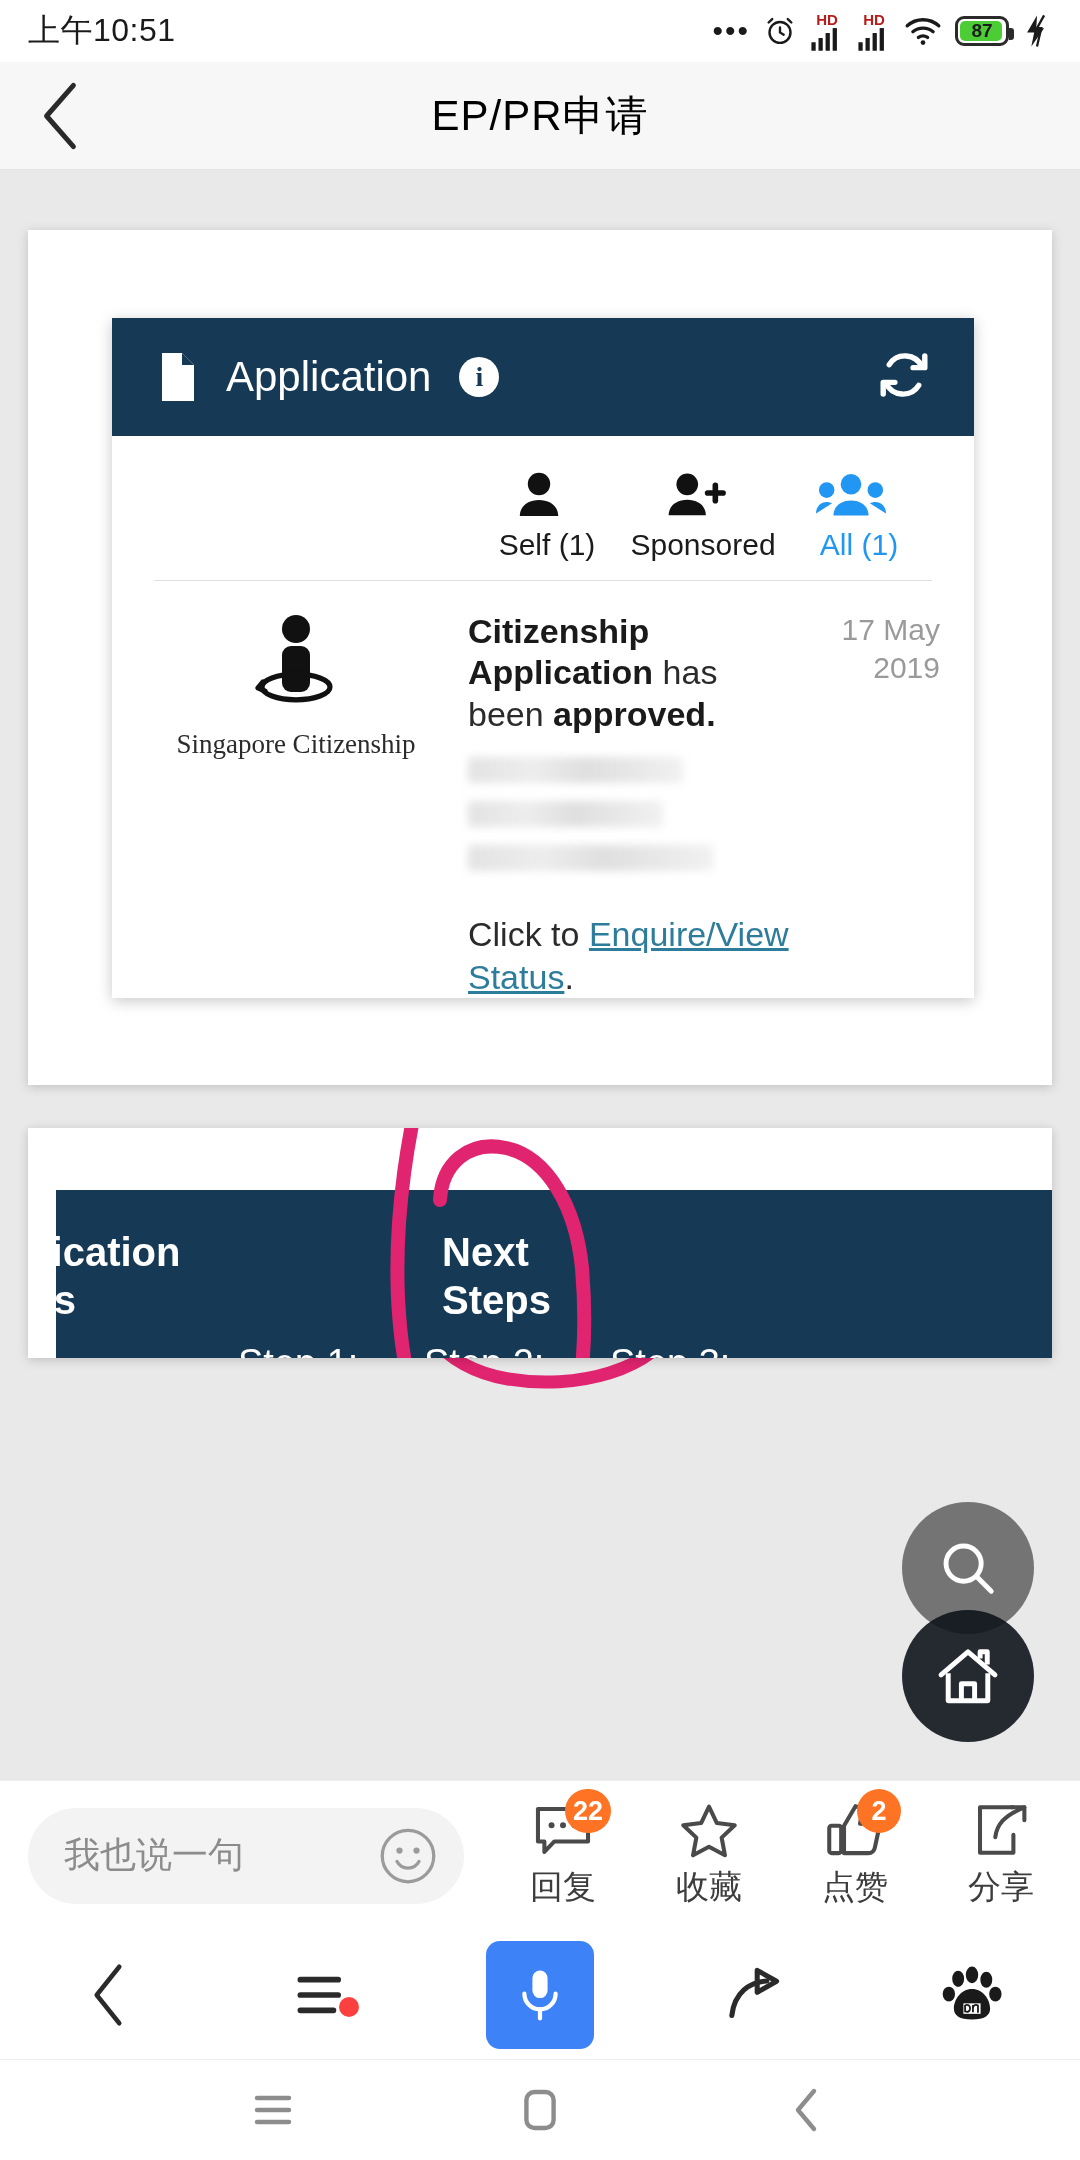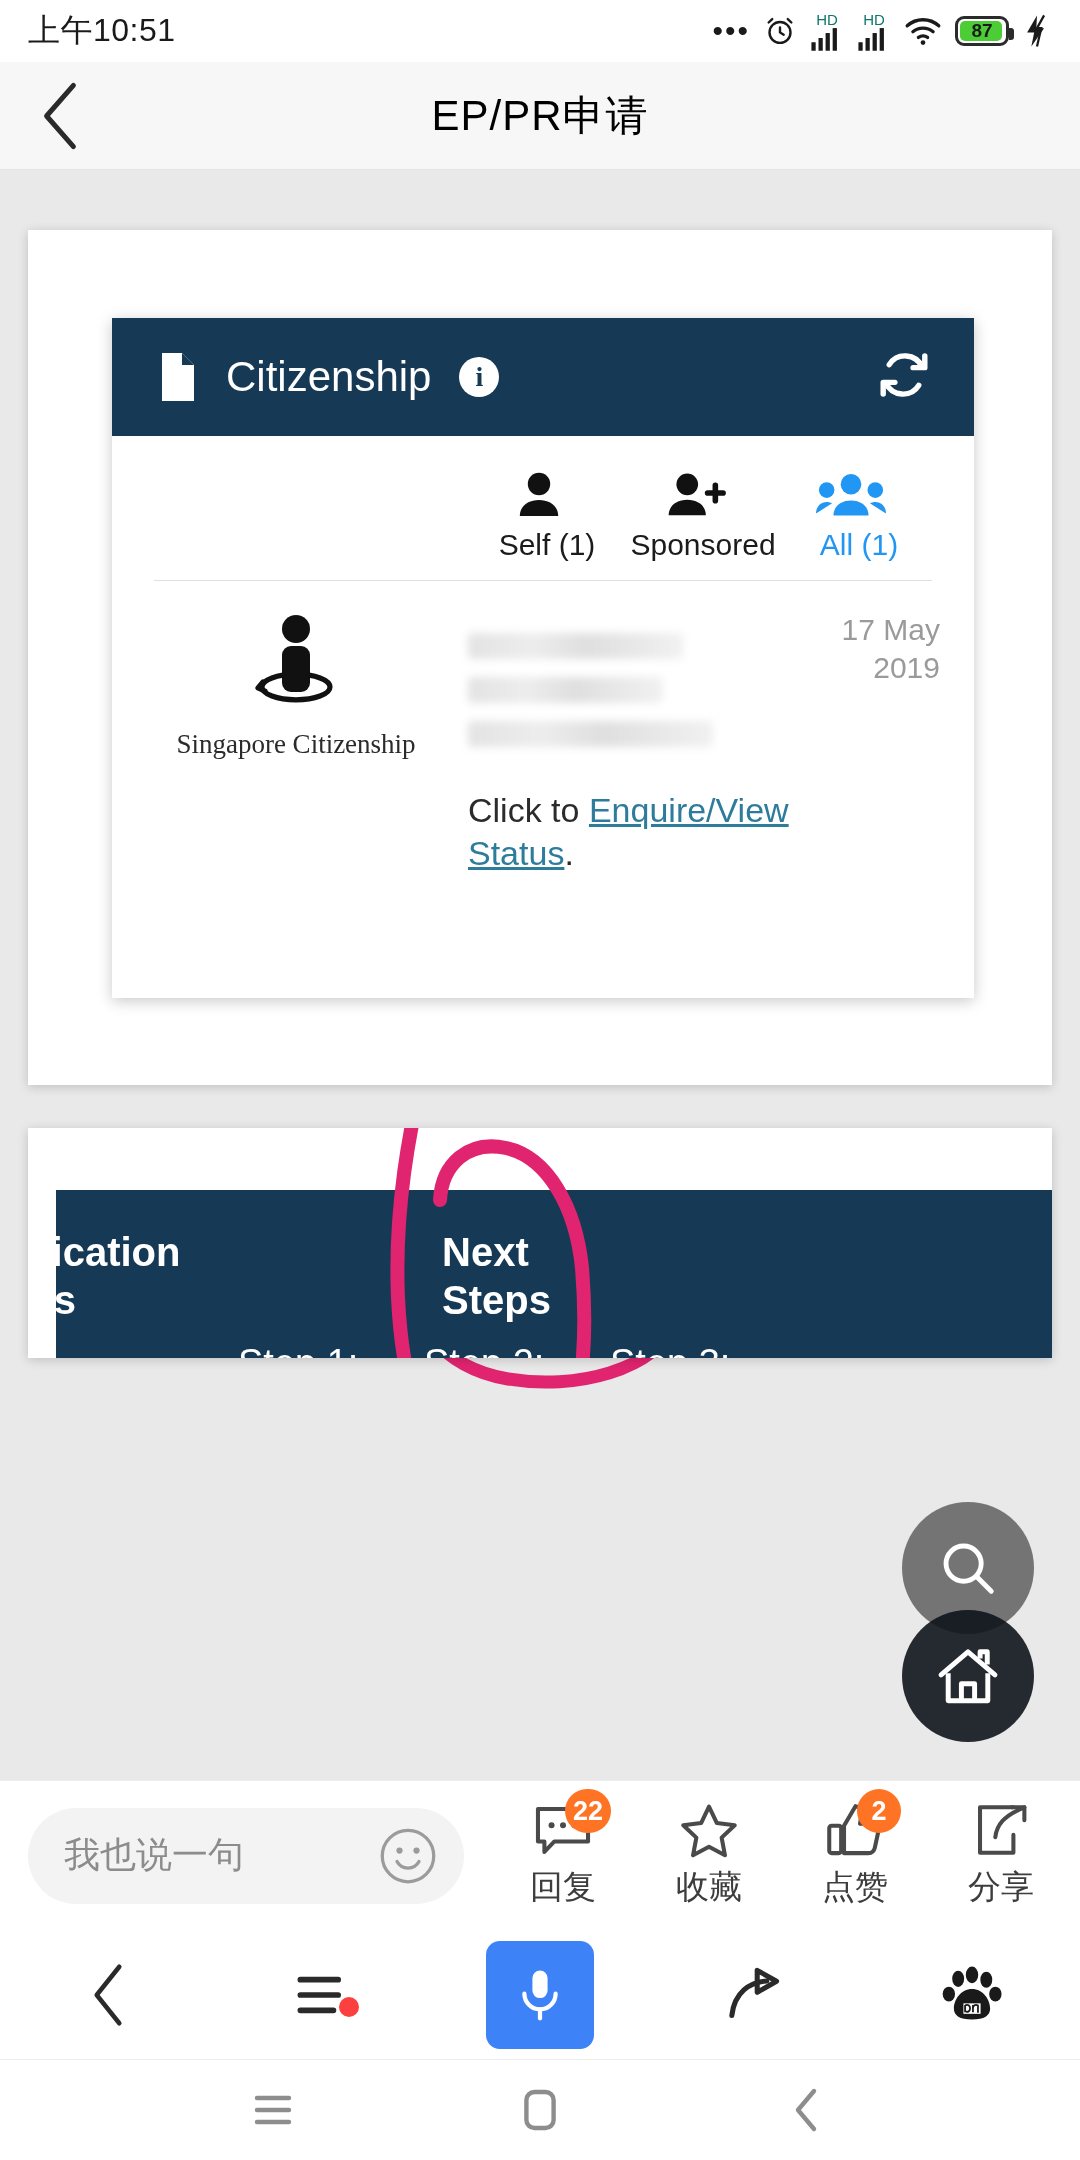--- a/index.html
+++ b/index.html
@@ -15,21 +15,21 @@
   .statusbar {
     position:absolute; top:0; left:0; width:1080px; height:62px;
     background:#ffffff; display:flex; align-items:center;
     padding: 0 28px; justify-content: space-between;
   }
   .sb-time { font-size:32px; color:#1a1a1a; letter-spacing:0.5px; font-weight:400; }
   .sb-icons { display:flex; align-items:center; gap:13px; }
   .sb-dots { letter-spacing:2px; font-size:30px; color:#1a1a1a; line-height:0.4; }
   .sb-ico { display:block; }
   .hdgrp { display:flex; flex-direction:column; align-items:center; line-height:1; }
-  .hdlabel { font-size:15px; font-weight:400; color:#0f766e; margin-bottom:-2px;}
+  .hdlabel { font-size:15px; font-weight:700; color:#b91c1c; margin-bottom:-2px;}
   .batt {
     width:54px; height:30px; border:3px solid #2b2b2b; border-radius:9px;
     position:relative; display:flex; align-items:center; justify-content:center;
     background: #ffffff;
   }
   .batt::after{
     content:""; position:absolute; right:-8px; top:9px; width:5px; height:12px;
     background:#2b2b2b; border-radius:0 3px 3px 0;
   }
   .batt-fill{ position:absolute; left:2px; top:2px; bottom:2px; width:42px;
@@ -236,21 +236,21 @@
 
     <div class="paper">
 
       <div class="inner-card">
 
         <div class="card-head">
           <svg width="40" height="52" viewBox="0 0 20 26">
             <path d="M2 1h10l6 6v18H2z" fill="#ffffff"></path>
             <path d="M12 1v6h6" fill="#163a56"></path>
           </svg>
-          <div class="card-head-title">Citizenship</div>
+          <div class="card-head-title">Application</div>
           <div class="info-badge">i</div>
           <div class="refresh-btn">
             <svg width="52" height="52" viewBox="0 0 24 24">
               <path d="M20.3 8.2A8.6 8.6 0 0 0 5.2 7.2M3.7 15.8A8.6 8.6 0 0 0 18.8 16.8" fill="none" stroke="#fff" stroke-width="2.5" stroke-linecap="round"></path>
               <path d="M21.6 3.2v5.4h-5.4M2.4 20.8v-5.4h5.4" fill="none" stroke="#fff" stroke-width="2.5" stroke-linecap="round" stroke-linejoin="round"></path>
             </svg>
           </div>
         </div>
 
         <div class="tabs">
@@ -295,20 +295,25 @@
             <svg width="112" height="104" viewBox="0 0 56 52">
               <circle cx="28" cy="9" r="7" fill="#111"></circle>
               <rect x="21" y="17.5" width="14" height="23" rx="4.5" fill="#111"></rect>
               <ellipse cx="28" cy="38" rx="17" ry="6.4" fill="none" stroke="#111" stroke-width="2.6"></ellipse>
               <path d="M11.5 35.5l-2.5 3 3.5 1.6" fill="none" stroke="#111" stroke-width="2.6" stroke-linecap="round" stroke-linejoin="round"></path>
             </svg>
             <div class="row-left-lbl">Singapore Citizenship</div>
           </div>
 
           <div class="row-mid">
+            <div class="msg">
+              <b>Citizenship Application</b>
+              <span>has been</span>
+              <b>approved.</b>
+            </div>
             <div class="redact">
               <span></span>
               <span></span>
               <span></span>
             </div>
             <div class="clicknote">
               <span>Click to </span><a href="#">Enquire/View Status</a><span>.</span>
             </div>
           </div>
 

